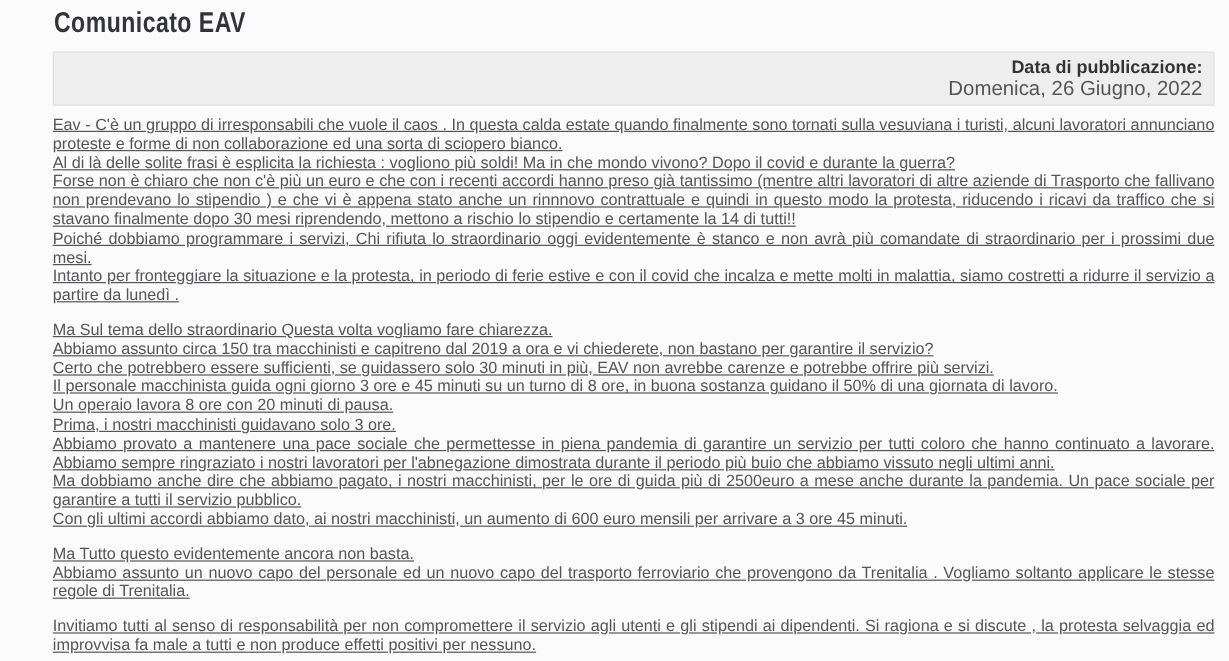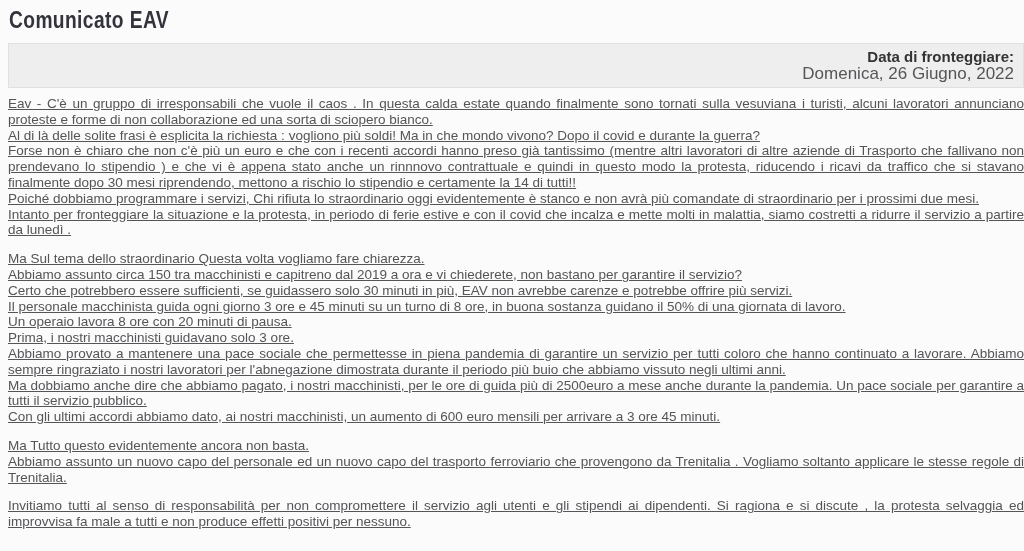--- a/index.html
+++ b/index.html
@@ -11,21 +11,21 @@
     --label-color:#333333;
   }
   *{box-sizing:border-box;}
   html,body{margin:0;padding:0;}
   body{
     width:1024px;height:551px;overflow:hidden;
     background:var(--page-bg);
     font-family:"Liberation Sans","DejaVu Sans",sans-serif;
     color:var(--text-color);
   }
-  .page{padding:4px 0 0 8px;}
+  .page{padding:4px 12px 0 8px;margin-left:36px;}
   .page-title{
     margin:2px 0 9px 1px;
     font-size:24px;
     font-weight:bold;
     color:var(--title-color);
     white-space:nowrap;
   }
   .page-title .condense{
     display:inline-block;
     transform:scaleX(0.80);
@@ -61,21 +61,21 @@
   }
 </style>
 </head>
 <body>
 
 <div class="page">
 
   <h1 class="page-title"><span class="condense">Comunicato EAV</span></h1>
 
   <div class="meta-box">
-    <span class="meta-label">Data di fronteggiare:</span>
+    <span class="meta-label">Data di pubblicazione:</span>
     <span class="meta-value">Domenica, 26 Giugno, 2022</span>
   </div>
 
   <div class="article-body">
 
   <p>Eav - C'è un gruppo di irresponsabili che vuole il caos . In questa calda estate quando finalmente sono tornati sulla vesuviana i turisti, alcuni lavoratori annunciano proteste e forme di non collaborazione ed una sorta di sciopero bianco.<br>Al di là delle solite frasi è esplicita  la richiesta : vogliono più soldi! Ma in che mondo vivono? Dopo il covid e durante la guerra?<br>Forse non è chiaro che non c'è più un euro e che con i recenti accordi hanno preso già tantissimo (mentre altri lavoratori di altre aziende di Trasporto che fallivano non prendevano lo stipendio ) e che vi è appena stato anche un rinnnovo contrattuale e quindi in questo modo la protesta, riducendo i ricavi da traffico che si stavano finalmente dopo 30 mesi riprendendo, mettono a rischio lo stipendio e certamente la 14 di tutti!!<br>Poiché dobbiamo programmare i servizi, Chi rifiuta lo straordinario oggi evidentemente è stanco e non avrà più comandate di straordinario per i prossimi due mesi.<br>Intanto per fronteggiare la situazione e la protesta, in periodo di ferie estive e con il covid che incalza e mette molti in malattia, siamo costretti a ridurre il servizio a partire da lunedì .</p>
       <p>Ma Sul tema dello straordinario Questa volta vogliamo fare chiarezza.<br>Abbiamo assunto circa 150 tra macchinisti e capitreno dal 2019 a ora e vi chiederete, non bastano per garantire il servizio?<br>Certo che potrebbero essere sufficienti, se guidassero solo 30 minuti in più, EAV non avrebbe carenze e potrebbe offrire più servizi.<br>Il personale macchinista guida ogni giorno 3 ore e 45 minuti su un turno di 8 ore, in buona sostanza guidano il 50% di una giornata di lavoro.<br>Un operaio lavora 8 ore con 20 minuti di pausa.<br>Prima, i nostri macchinisti  guidavano solo 3 ore.<br>Abbiamo provato a mantenere una pace sociale che permettesse in piena pandemia di garantire un servizio per tutti coloro che hanno continuato a lavorare. Abbiamo sempre ringraziato i nostri lavoratori per l'abnegazione dimostrata durante il periodo più buio che abbiamo vissuto negli ultimi anni.<br>Ma dobbiamo anche dire che abbiamo pagato, i nostri macchinisti, per le ore di guida più di 2500euro a mese anche durante la pandemia. Un pace sociale per garantire a tutti il servizio pubblico.<br>Con gli ultimi accordi  abbiamo dato, ai nostri macchinisti, un aumento di 600 euro mensili per arrivare a 3 ore 45 minuti.</p>
       <p>Ma Tutto questo evidentemente ancora non basta.<br>Abbiamo assunto un nuovo capo del personale ed un nuovo capo del trasporto ferroviario che provengono da Trenitalia . Vogliamo soltanto applicare le stesse regole di Trenitalia.</p>
       <p>Invitiamo tutti al senso di responsabilità per non compromettere il servizio agli utenti e gli stipendi ai dipendenti. Si ragiona e si discute , la protesta selvaggia ed improvvisa fa male a tutti e non produce effetti positivi per nessuno.</p>
     </div>

